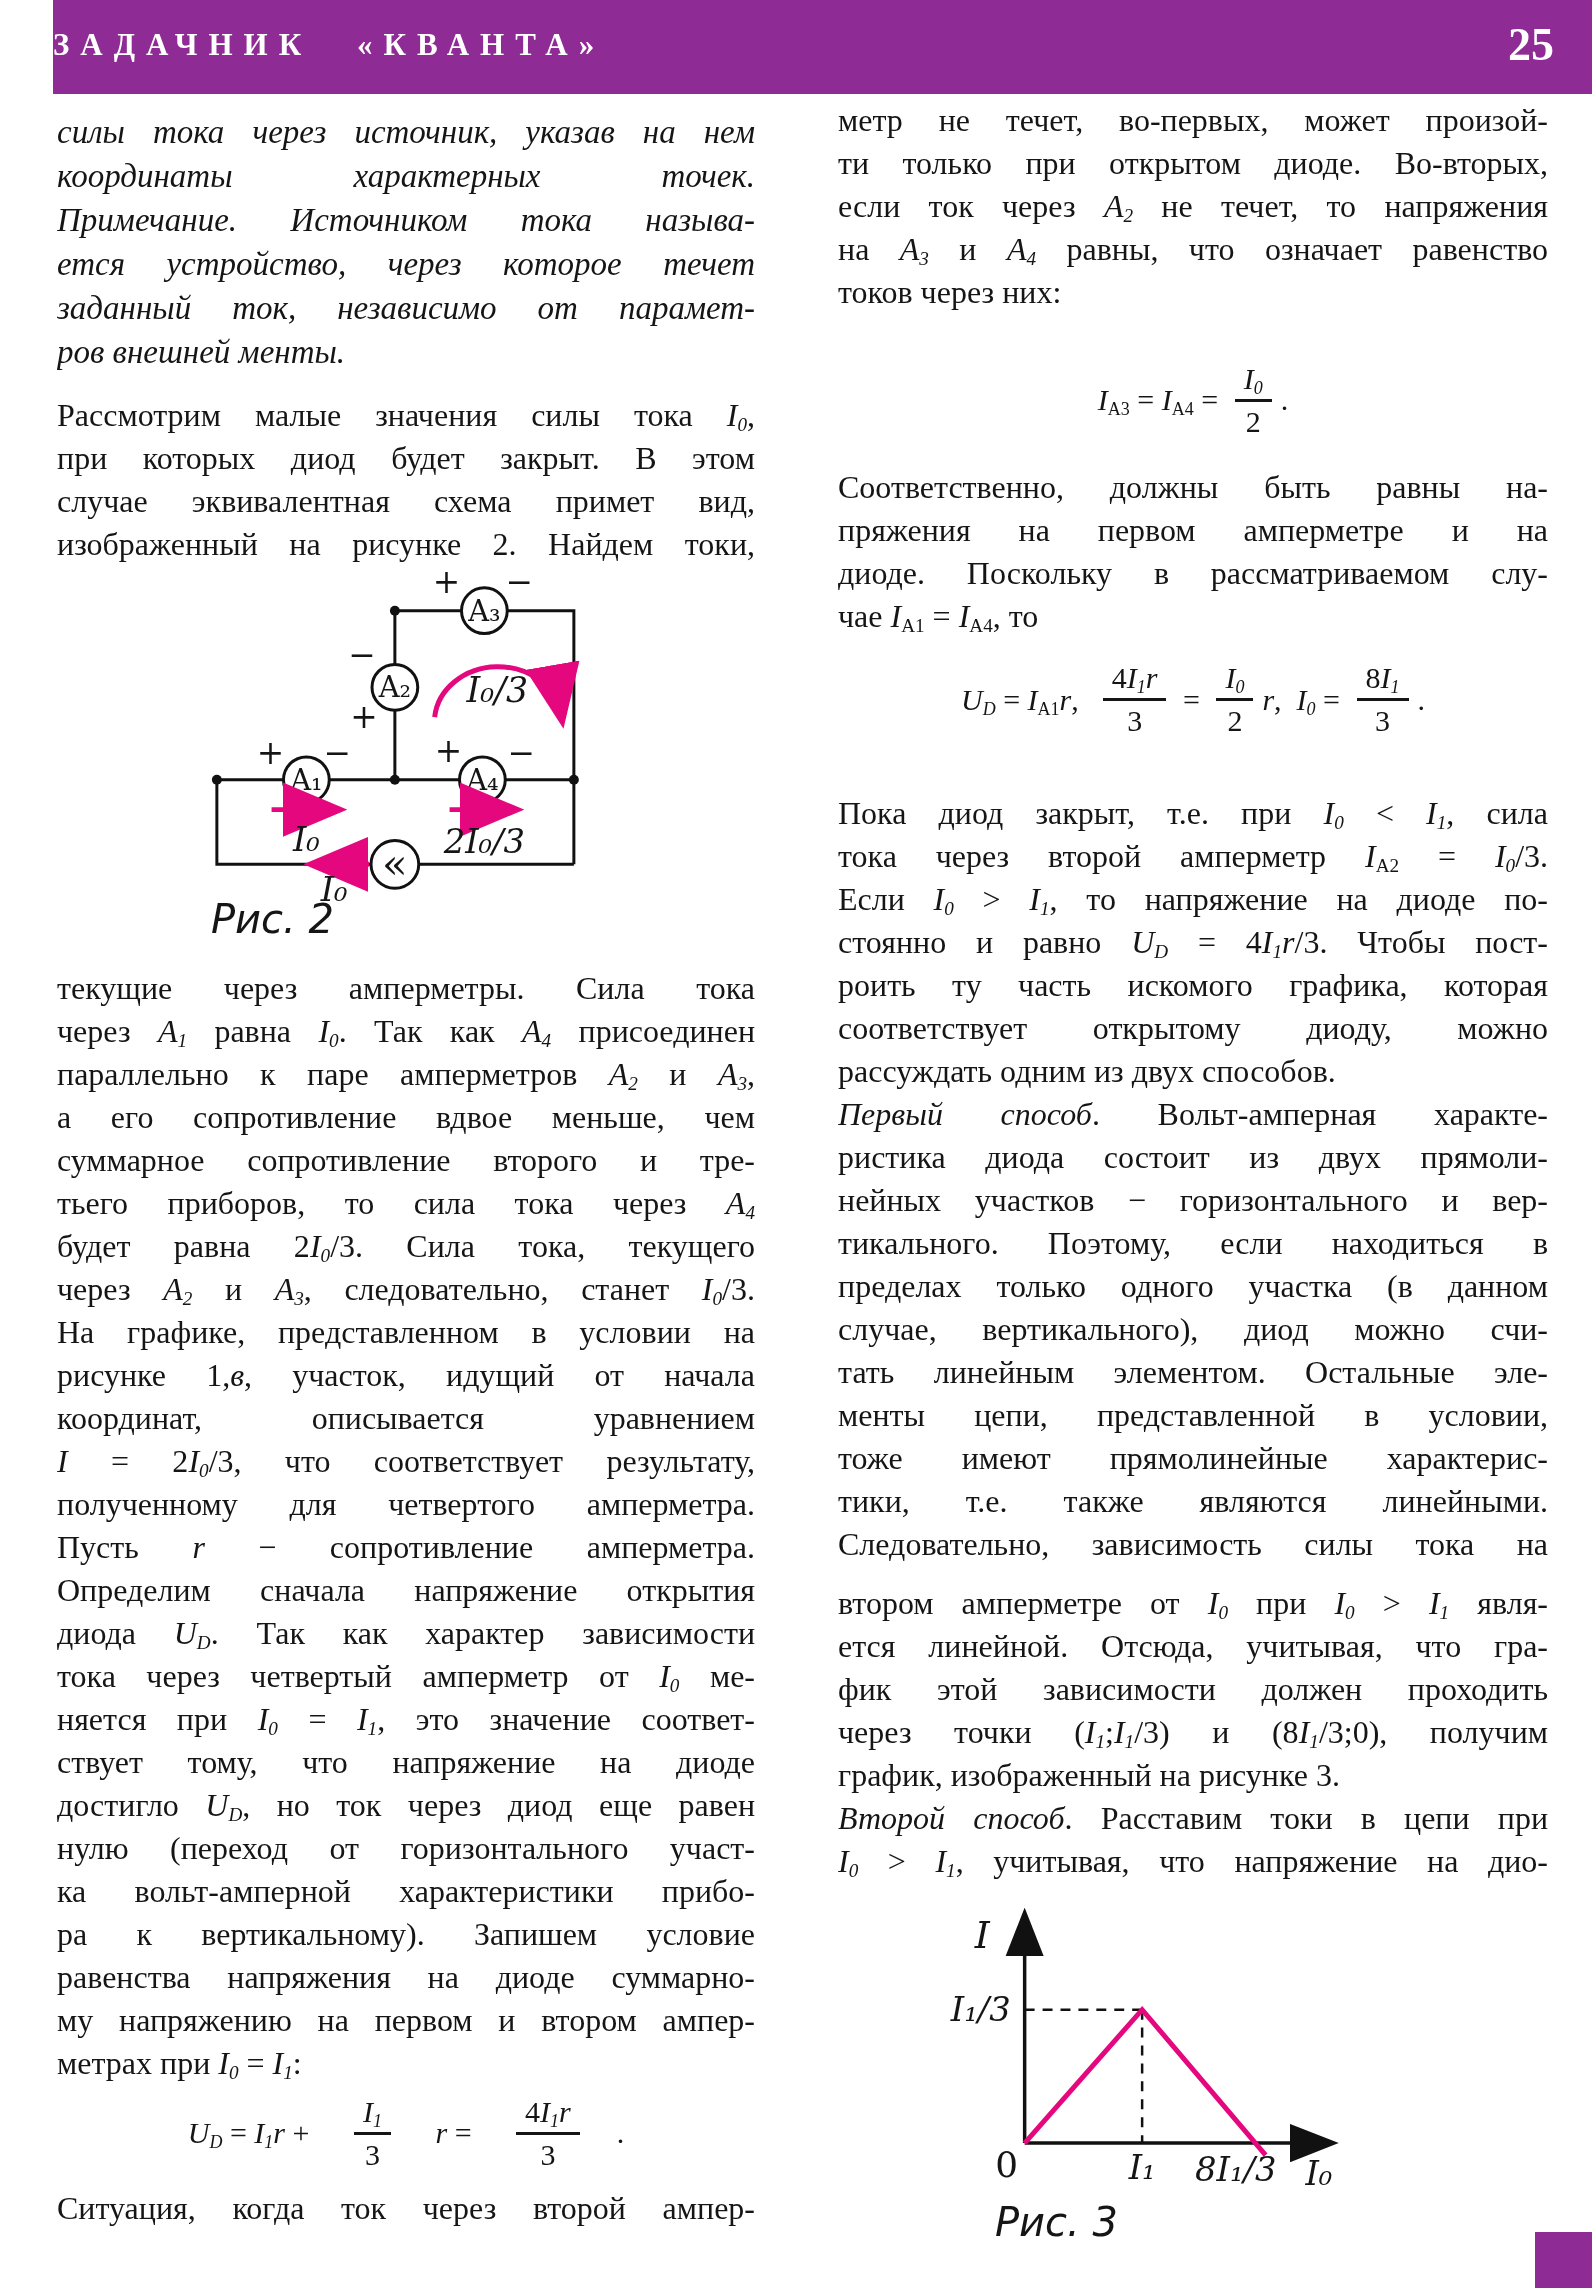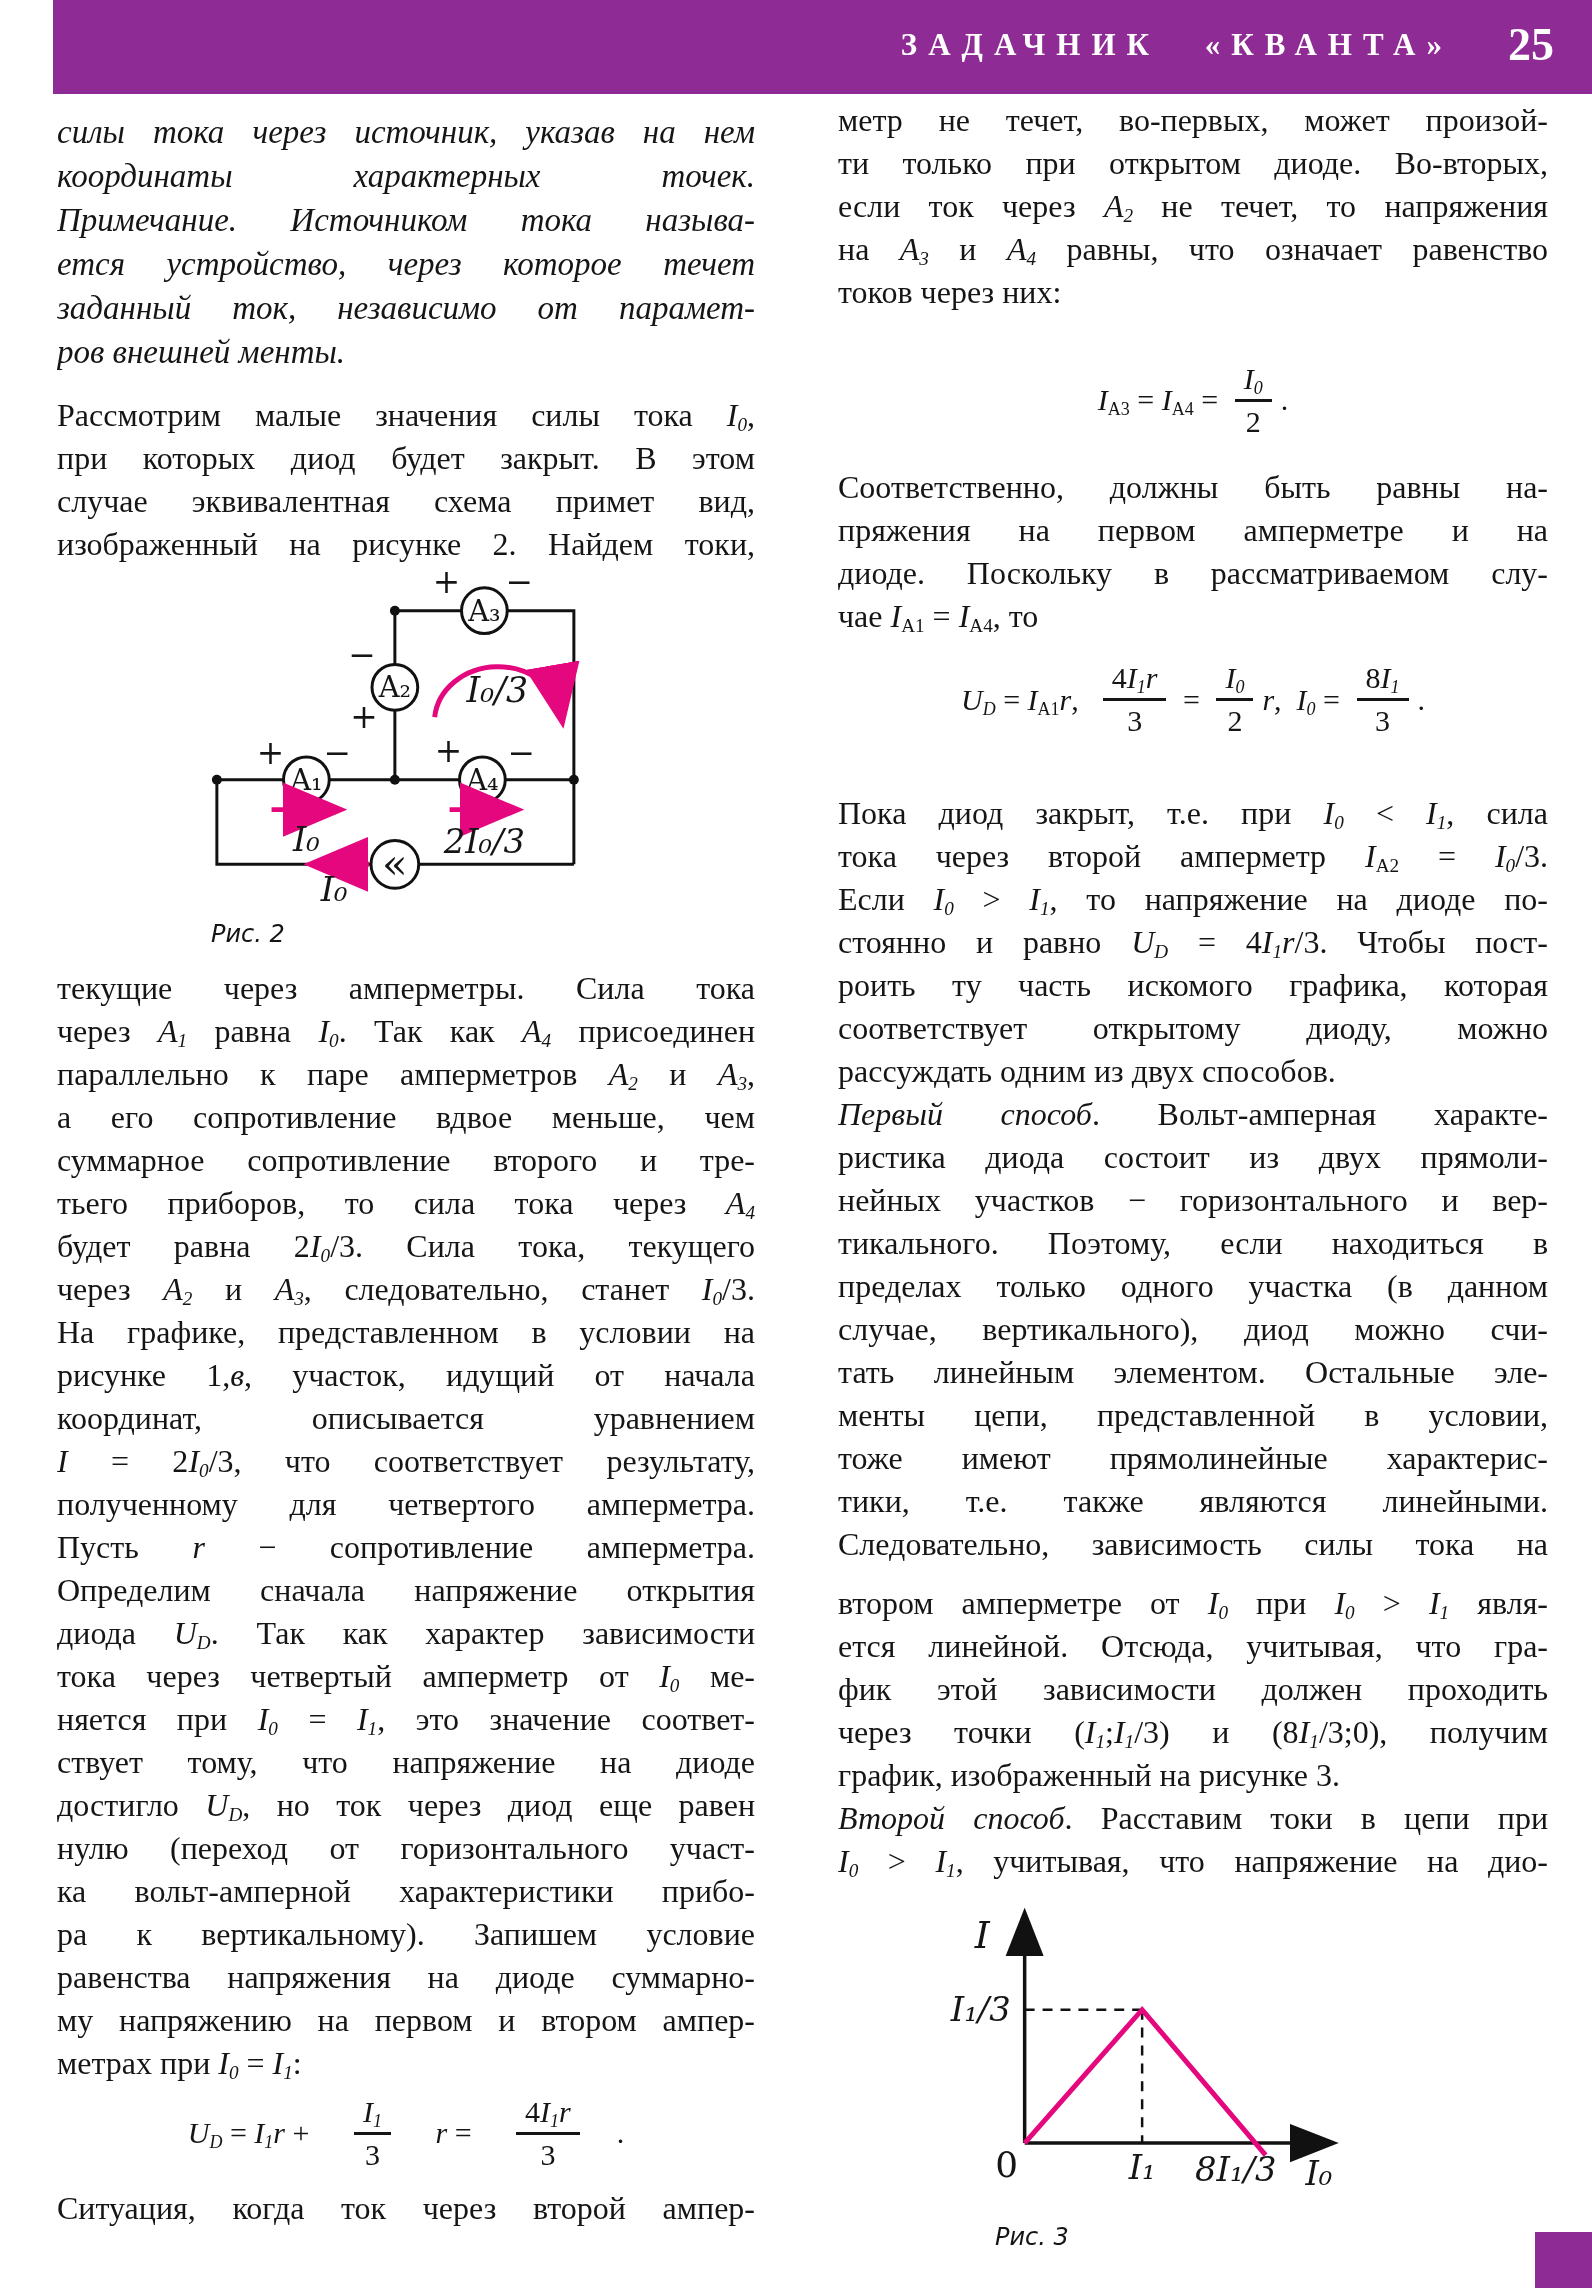--- a/index.html
+++ b/index.html
@@ -1,40 +1,40 @@
 <!DOCTYPE html>
 <html><head>
 <meta charset="utf-8">
 <style>
   * { margin:0; padding:0; box-sizing:border-box; }
   html,body { background:#e8e8e8; }
   #page { position:relative; width:1592px; height:2289px; background:#ffffff;
           font-family:"Liberation Serif", serif; color:#151515; overflow:hidden; margin:0 auto; }
 
   .headbar { position:absolute; left:53px; top:0; width:1539px; height:94px; background:#8F2B94; }
-  .headtitle { position:absolute; left:0; right:139px; top:27px; text-align:right; color:#ffffff;
+  .headtitle { position:absolute; left:0; right:139px; top:27px; text-align:left; color:#ffffff;
                font-size:31px; font-weight:700; letter-spacing:11px; word-spacing:26px; }
   .pagenum { position:absolute; right:38px; top:18px; color:#ffffff; font-size:46px; font-weight:700;margin-left:31px; }
   .corner { position:absolute; left:1535px; top:2232px; width:57px; height:57px; background:#8F2B94; }
 
   .block { position:absolute; }
   .ln { height:43px; line-height:43px; font-size:32px; text-align:justify; text-align-last:justify; overflow:hidden; }
   .ln.last { text-align-last:left; }
   .italic .ln { font-style:italic; font-size:33px; height:44px; line-height:44px; }
   .v { font-style:italic; }
   sub { font-size:0.6em; vertical-align:-0.28em; line-height:0; }
 
   .formula { position:absolute; display:flex; align-items:center; justify-content:center;
              font-size:30px; }
   .formula .t { white-space:pre; }
   .frac { display:inline-flex; flex-direction:column; align-items:center; margin:0 9px; }
   .frac .num { padding:0 9px 3px; border-bottom:3px solid #151515; }
   .frac .den { padding-top:3px; }
 
-  .caption { position:absolute; font-family:"DejaVu Sans", sans-serif; font-style:italic; font-size:24px;margin-top:24px; }
+  .caption { position:absolute; font-family:"DejaVu Sans", sans-serif; font-style:italic; font-size:40px; }
 
   svg { position:absolute; overflow:visible; }
   svg text { font-family:"DejaVu Serif", serif; fill:#151515; }
   .amlabel { font-size:29px; }
   .sign { font-size:33px; }
   .ital { font-style:italic; }
   .wire { stroke:#111; stroke-width:3; fill:none; }
   .acirc { fill:#fff; stroke:#111; stroke-width:3; }
   .dot { fill:#111; }
   .marrow { stroke:#E5077E; stroke-width:5; fill:none; }

